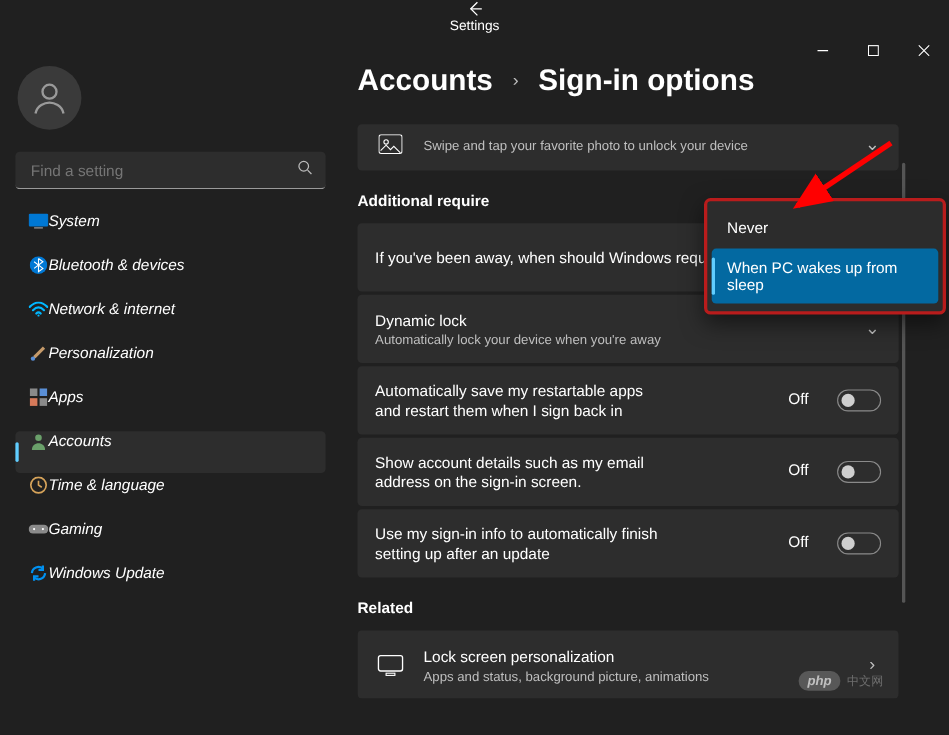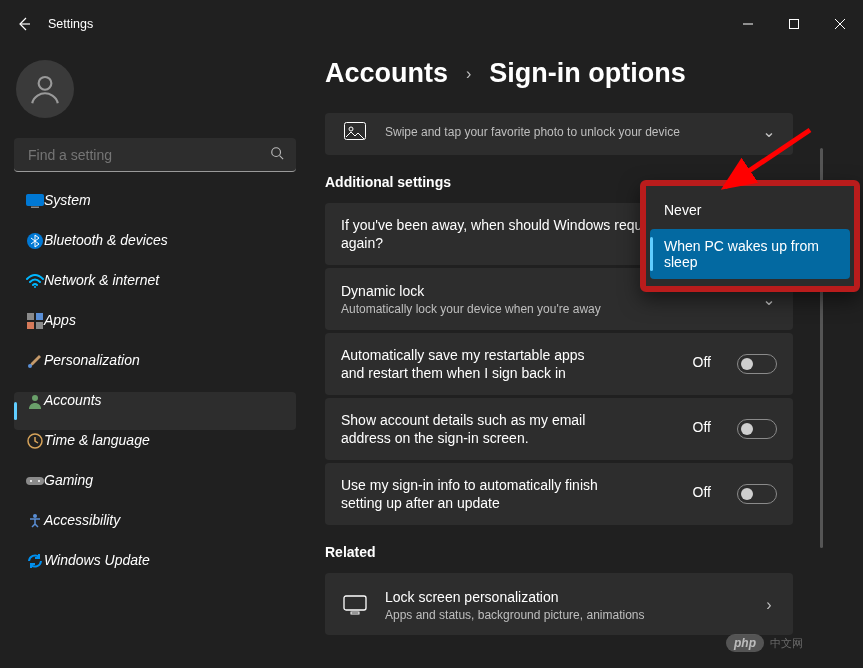--- a/index.html
+++ b/index.html
@@ -9,21 +9,21 @@
     --card:#2d2d2d;
     --text:#ffffff;
     --muted:#bfbfbf;
     --accent:#60CDFF;
     --sel:#383838;
   }
   *{box-sizing:border-box;font-family:"Segoe UI",Arial,sans-serif;}
   body{margin:0;width:863px;height:668px;background:var(--bg);color:var(--text);overflow:hidden;position:relative;}
   
   
-  .titlebar{height:48px;display:flex;align-items:center;}
+  .titlebar{height:48px;display:flex;align-items:center;flex-direction:column;}
   .back{width:48px;height:48px;display:flex;align-items:center;justify-content:center;color:var(--text);}
   .title{font-size:12.5px;}
   .winctl{margin-left:auto;display:flex;}
   .winbtn{width:46px;height:32px;display:flex;align-items:center;justify-content:center;color:#fff;}
   
   
   .content{display:flex;height:calc(100% - 48px);}
   .side{width:310px;padding:0 14px 0 14px;overflow:hidden;}
   .main{flex:1;padding:0 0 0 15px;position:relative;overflow:hidden;}
   
@@ -44,53 +44,53 @@
   .nav-icon{width:18px;height:18px;display:flex;align-items:center;justify-content:center;}
   .nav-label{font-size:14px;}
   
   
   .crumbs{display:flex;align-items:center;gap:18px;margin:10px 0 24px 0;}
   .crumbs .c1{font-size:27px;font-weight:600;}
   .crumbs .sep{font-size:16px;color:var(--muted);}
   .crumbs .c2{font-size:27px;font-weight:600;}
   
   
-  .cards{display:flex;flex-direction:column;gap:3px;padding-right:70px;}
+  .cards{display:flex;flex-direction:column;gap:3px;padding-right:46px;}
   .card{background:var(--card);border-radius:4px;min-height:62px;display:flex;align-items:center;padding:12px 16px;gap:16px;}
   .card .txt{flex:1;}
   .card .t1{font-size:14px;line-height:18px;}
   .card .t2{font-size:12px;color:var(--muted);margin-top:2px;}
   .chev{color:var(--muted);width:16px;text-align:center;}
   
   .section-h{font-size:14px;font-weight:600;margin:16px 0 10px 0;}
   
   .toggle{display:flex;align-items:flex-start;gap:26px;}
   .tlabel{font-size:14px;}
   .switch{width:40px;height:20px;border-radius:10px;border:1px solid #8a8a8a;background:transparent;position:relative;}
   .switch::after{content:"";position:absolute;left:3px;top:3px;width:12px;height:12px;border-radius:50%;background:#cfcfcf;}
   
   .lead-icon{width:28px;height:28px;color:var(--text);display:flex;align-items:center;justify-content:center;flex:0 0 28px;}
   
   
   .related-card{border-top:1px solid rgba(255,255,255,0);}
   
   
-  .flyout{position:absolute;left:640px;top:180px;width:220px;background:#2c2c2c;border-radius:6px;box-shadow:0 8px 20px rgba(0,0,0,.5);padding:5px 0;z-index:20;border:6px solid #b91c1c;}
+  .flyout{position:absolute;left:640px;top:180px;width:220px;background:#2c2c2c;border-radius:6px;box-shadow:0 8px 20px rgba(0,0,0,.5);padding:5px 0;z-index:20;border:3px solid #b91c1c;}
   .flyout .opt{padding:9px 14px;font-size:14px;border-radius:4px;margin:2px 4px;}
   .flyout .opt.sel{background:#0369a1;position:relative;}
   .flyout .opt.sel::before{content:"";position:absolute;left:0;top:8px;bottom:8px;width:3px;background:var(--accent);border-radius:2px;}
   
   
   .arrow{position:absolute;left:700px;top:125px;z-index:30;}
   
   
   .sbar{position:absolute;right:40px;top:100px;width:3px;height:400px;background:#555;border-radius:2px;}
   
   
-  .wm{position:absolute;right:60px;bottom:16px;font-size:11px;color:#888;opacity:.7;display:flex;align-items:center;gap:6px;}
+  .wm{position:absolute;right:60px;bottom:40px;font-size:11px;color:#888;opacity:.7;display:flex;align-items:center;gap:6px;}
   .wm .p{background:#6b6b6b;color:#fff;border-radius:10px;padding:2px 8px;font-style:italic;font-weight:bold;font-size:12px;}
   
   .cards .card + .card {margin-top:0;}
   .group{display:flex;flex-direction:column;gap:3px;}
 </style>
 </head>
 <body>
 
 <div class="titlebar">
   <div class="back">
@@ -159,37 +159,37 @@
             <svg width="18" height="14" viewBox="0 0 18 14">
               <path d="M1 5 Q9 -3 17 5 M4 8 Q9 3 14 8 M7 11 Q9 9 11 11" stroke="#00b7ff" stroke-width="2" fill="none" stroke-linecap="round"></path>
               <circle cx="9" cy="13" r="1" fill="#00b7ff"></circle>
             </svg>
           </span>
         <span class="nav-label">Network &amp; internet</span>
       </div>
       <div class="nav-item">
         <span class="nav-icon">
             <svg width="16" height="16" viewBox="0 0 16 16">
+              <path d="M2 14 L4 10 L12 2 L14 4 L6 12z" fill="#c59a6a"></path>
+              <circle cx="3" cy="13" r="2" fill="#5a8fd6"></circle>
+            </svg>
+          </span>
+        <span class="nav-label">Personalization</span>
+      </div>
+      <div class="nav-item">
+        <span class="nav-icon">
+            <svg width="16" height="16" viewBox="0 0 16 16">
               <rect x="0" y="0" width="7" height="7" fill="#8a8a8a"></rect>
               <rect x="9" y="0" width="7" height="7" fill="#5a8fd6"></rect>
               <rect x="0" y="9" width="7" height="7" fill="#d67a5a"></rect>
               <rect x="9" y="9" width="7" height="7" fill="#8a8a8a"></rect>
             </svg>
           </span>
         <span class="nav-label">Apps</span>
       </div>
-      <div class="nav-item">
-        <span class="nav-icon">
-            <svg width="16" height="16" viewBox="0 0 16 16">
-              <path d="M2 14 L4 10 L12 2 L14 4 L6 12z" fill="#c59a6a"></path>
-              <circle cx="3" cy="13" r="2" fill="#5a8fd6"></circle>
-            </svg>
-          </span>
-        <span class="nav-label">Personalization</span>
-      </div>
       <div class="nav-item active">
         <span class="nav-icon">
             <svg width="16" height="16" viewBox="0 0 16 16">
               <circle cx="8" cy="5" r="3" fill="#6aa06a"></circle>
               <path d="M2 16c0-4 3-6 6-6s6 2 6 6z" fill="#6aa06a"></path>
             </svg>
           </span>
         <span class="nav-label">Accounts</span>
       </div>
       <div class="nav-item">
@@ -203,29 +203,20 @@
       </div>
       <div class="nav-item">
         <span class="nav-icon">
             <svg width="18" height="12" viewBox="0 0 18 12">
               <rect x="0" y="2" width="18" height="8" rx="4" fill="#8a8a8a"></rect>
               <circle cx="5" cy="6" r="1" fill="#fff"></circle>
               <circle cx="13" cy="6" r="1" fill="#fff"></circle>
             </svg>
           </span>
         <span class="nav-label">Gaming</span>
-      </div>
-      <div class="nav-item">
-        <span class="nav-icon">
-            <svg width="16" height="16" viewBox="0 0 16 16">
-              <circle cx="8" cy="3" r="2" fill="#5a8fd6"></circle>
-              <path d="M3 6h10M8 6v5M5 14l3-3 3 3" stroke="#5a8fd6" stroke-width="1.5" fill="none"></path>
-            </svg>
-          </span>
-        <span class="nav-label">Accessibility</span>
       </div>
       <div class="nav-item">
         <span class="nav-icon">
             <svg width="16" height="16" viewBox="0 0 16 16">
               <path d="M2 8a6 6 0 0 1 10-4M14 8a6 6 0 0 1-10 4" stroke="#0090f0" stroke-width="2" fill="none"></path>
               <path d="M12 1v4h-4M4 15v-4h4" stroke="#0090f0" stroke-width="2" fill="none"></path>
             </svg>
           </span>
         <span class="nav-label">Windows Update</span>
       </div>
@@ -248,21 +239,21 @@
               <circle cx="7" cy="7" r="2" stroke="#fff" fill="none"></circle>
               <path d="M2 15l5-5 4 4 3-3 6 6" stroke="#fff" fill="none"></path>
             </svg>
           </span>
         <div class="txt">
             <div class="t2">Swipe and tap your favorite photo to unlock your device</div>
           </div>
         <span class="chev">⌄</span>
       </div>
 
-      <div class="section-h">Additional settings</div>
+      <div class="section-h">Additional require</div>
 
       <div class="group">
         <div class="card">
           <div class="txt">
               <div class="t1">If you've been away, when should Windows require you to sign in again?</div>
             </div>
         </div>
 
         <div class="card">
           <div class="txt">

